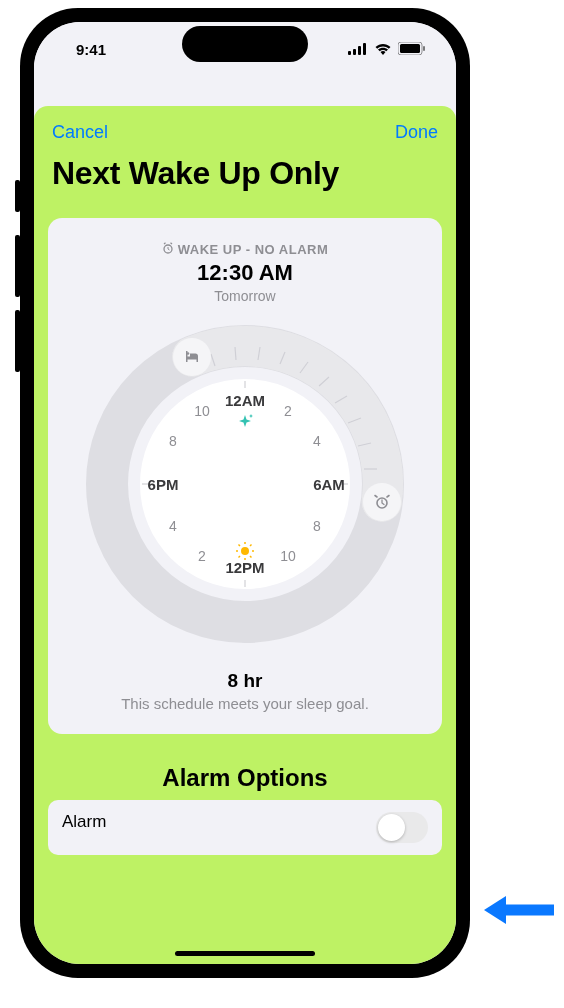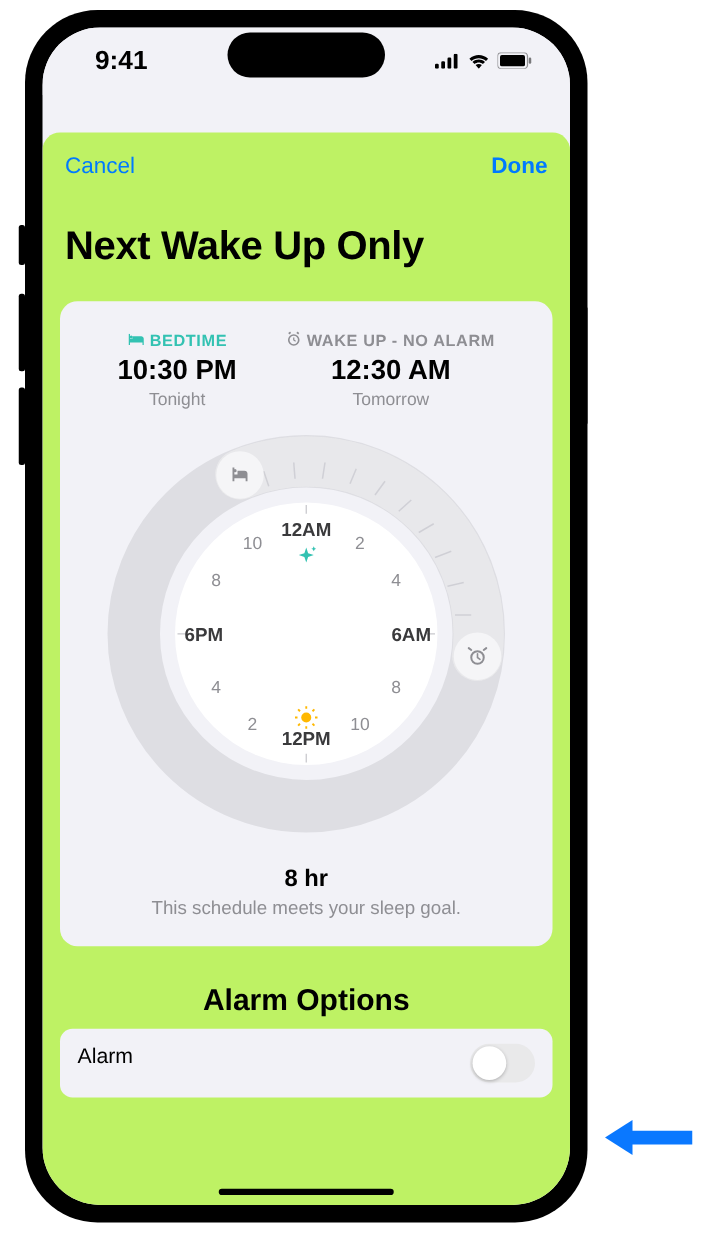--- a/index.html
+++ b/index.html
@@ -38,21 +38,21 @@
       position: relative;
     }
     .status-bar {
       height: 54px;
       display: flex;
       justify-content: space-between;
       align-items: center;
       padding: 0 30px;
       background: #f2f2f7;
       font-weight: 600;
-      font-size: 21px;
+      font-size: 15px;
     }
     .status-left { padding-left: 12px; }
     .status-right { display: flex; align-items: center; gap: 6px; }
     .notch {
       position: absolute;
       top: 18px;
       left: 50%;
       transform: translateX(-50%);
       width: 126px;
       height: 36px;
@@ -74,27 +74,26 @@
       justify-content: space-between;
       padding: 16px 18px 8px;
     }
     .nav-btn {
       color: #007aff;
       font-size: 18px;
       background: none;
       border: none;
       cursor: pointer;
     }
-    .nav-btn.done { font-weight: 700; margin-left: 44px; }
+    .nav-btn.done { font-weight: 400; margin-left: 44px; }
     .page-title {
       font-size: 32px;
       font-weight: 700;
       padding: 4px 18px 18px;
       letter-spacing: -0.3px;
-      margin-top: 23px;
     }
     .card {
       margin: 8px 14px;
       background: #f2f2f7;
       border-radius: 14px;
       padding: 24px 16px 22px;
     }
     .bed-wake-row {
       display: flex;
       justify-content: center;
@@ -241,33 +240,20 @@
       <div class="nav-bar">
         <button class="nav-btn">Cancel</button>
         <button class="nav-btn done">Done</button>
       </div>
 
       <h1 class="page-title">Next Wake Up Only</h1>
 
       <div class="card">
         <div class="bed-wake-row">
           <div class="bw-col">
-            <div class="bw-label bed">
-              <span>
-                <svg width="14" height="10" viewBox="0 0 14 10">
-                    <path d="M1 0 V9 H2 V7 H12 V9 H13 V4 C13 3 12 2 11 2 H4 V4 H2 V0 Z" fill="#33c2b2"></path>
-                    <circle cx="3" cy="2.5" r="1.2" fill="#33c2b2"></circle>
-                  </svg>
-              </span>
-              <span>BEDTIME</span>
-            </div>
-            <div class="bw-time">10:30 PM</div>
-            <div class="bw-sub">Tonight</div>
-          </div>
-          <div class="bw-col">
             <div class="bw-label wake">
               <span>
                 <svg width="12" height="12" viewBox="0 0 12 12">
                     <circle cx="6" cy="7" r="4" fill="none" stroke="#8e8e93" stroke-width="1.3"></circle>
                     <path d="M6 5 V7 L7.5 8" stroke="#8e8e93" stroke-width="1" fill="none"></path>
                     <path d="M2 2 L3.5 0.8 M10 2 L8.5 0.8" stroke="#8e8e93" stroke-width="1.3"></path>
                   </svg>
               </span>
               <span>WAKE UP - NO ALARM</span>
             </div>

